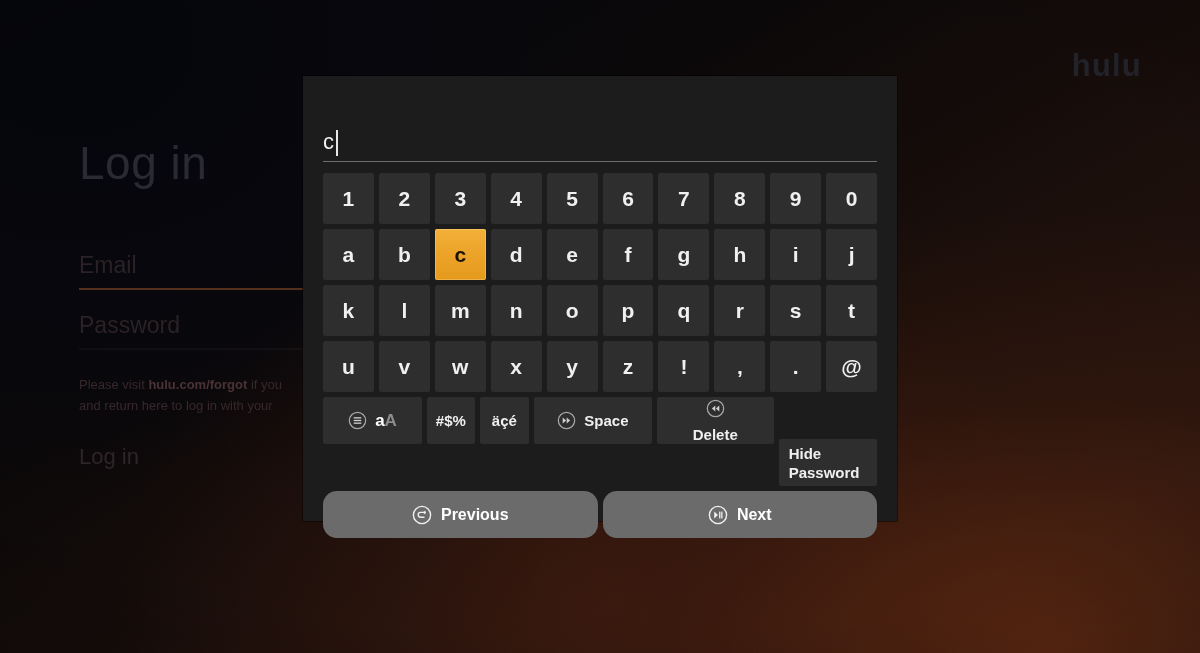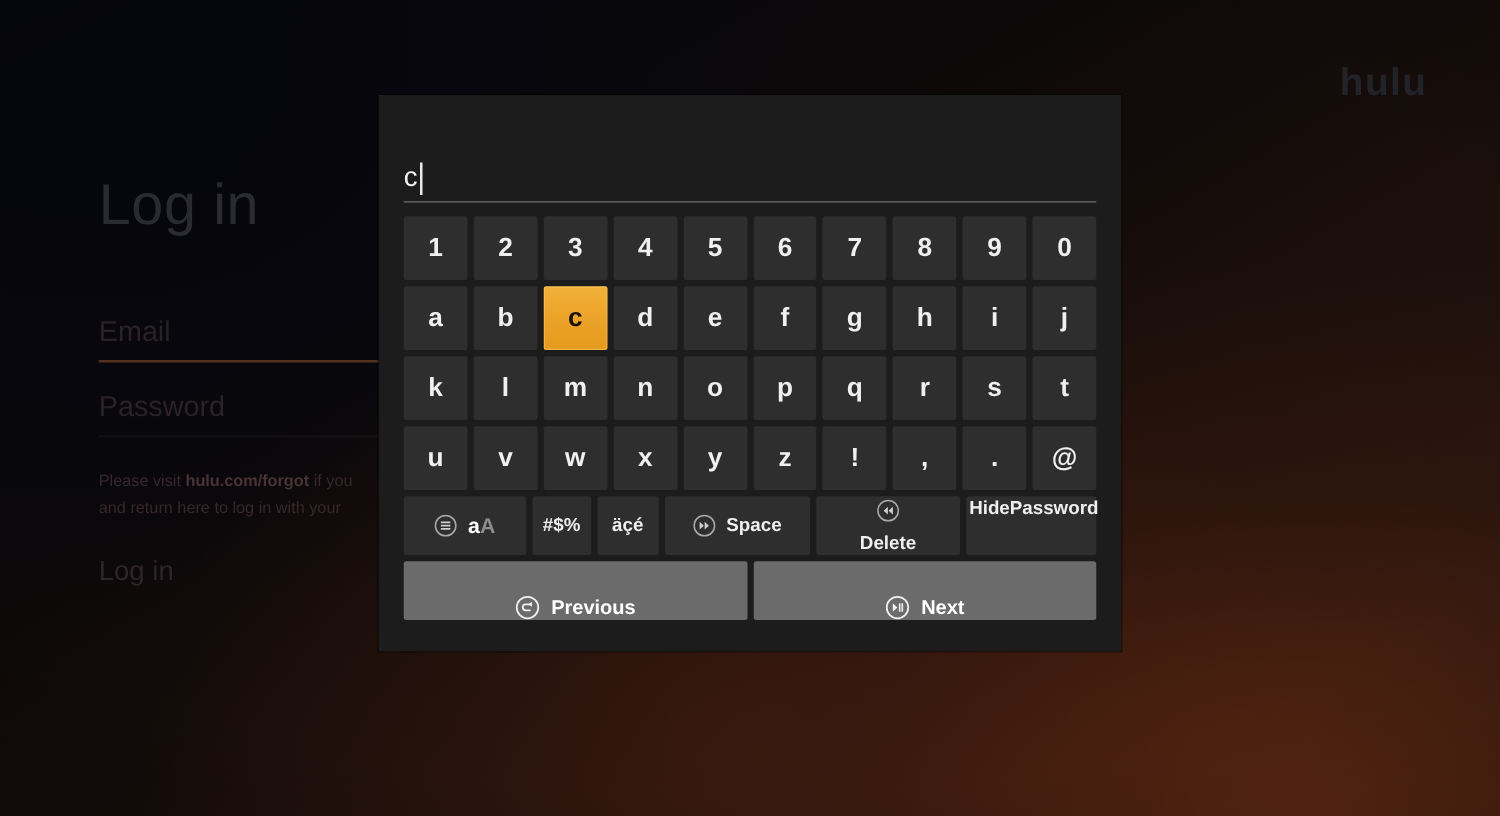--- a/index.html
+++ b/index.html
@@ -184,36 +184,36 @@
     font-weight: bold;
     user-select: none;
     padding: 0 6px;
     box-sizing: border-box;
   }
   #fkey-case     { width: 105px; }
   #fkey-symbols  { width: 50px; }
   #fkey-accents  { width: 52px; text-align: center; }
   #fkey-space    { width: 125px; text-align: right; }
   #fkey-delete   { width: 124px; flex-direction: column; }
-  #fkey-hide     { width: 104px; flex-direction: row; gap: 0; line-height: 19px; align-items: flex-start; padding-left: 10px; justify-content: center; }
+  #fkey-hide     { width: 104px; flex-direction: column; gap: 0; line-height: 19px; align-items: flex-start; padding-left: 10px; justify-content: center; margin-top: 42px; }
   .case-lower { color: #ffffff; font-size: 17px; }
   .case-upper { color: #8d8d8d; font-size: 17px; }
 
   
   #kb-nav-row {
     display: flex;
     gap: 5px;
   }
   .navkey {
     flex: 1 1 0;
     height: 47px;
     background: #6b6b6b;
-    border-radius: 2px;
-    display: flex;
-    align-items: flex-end;
+    border-radius: 14px;
+    display: flex;
+    align-items: center;
     justify-content: center;
     gap: 9px;
     color: #ffffff;
     font-size: 16px;
     font-weight: bold;
     user-select: none;
   }
 
   .rc-icon { display: inline-block; vertical-align: middle; line-height: 0; }
 </style>

